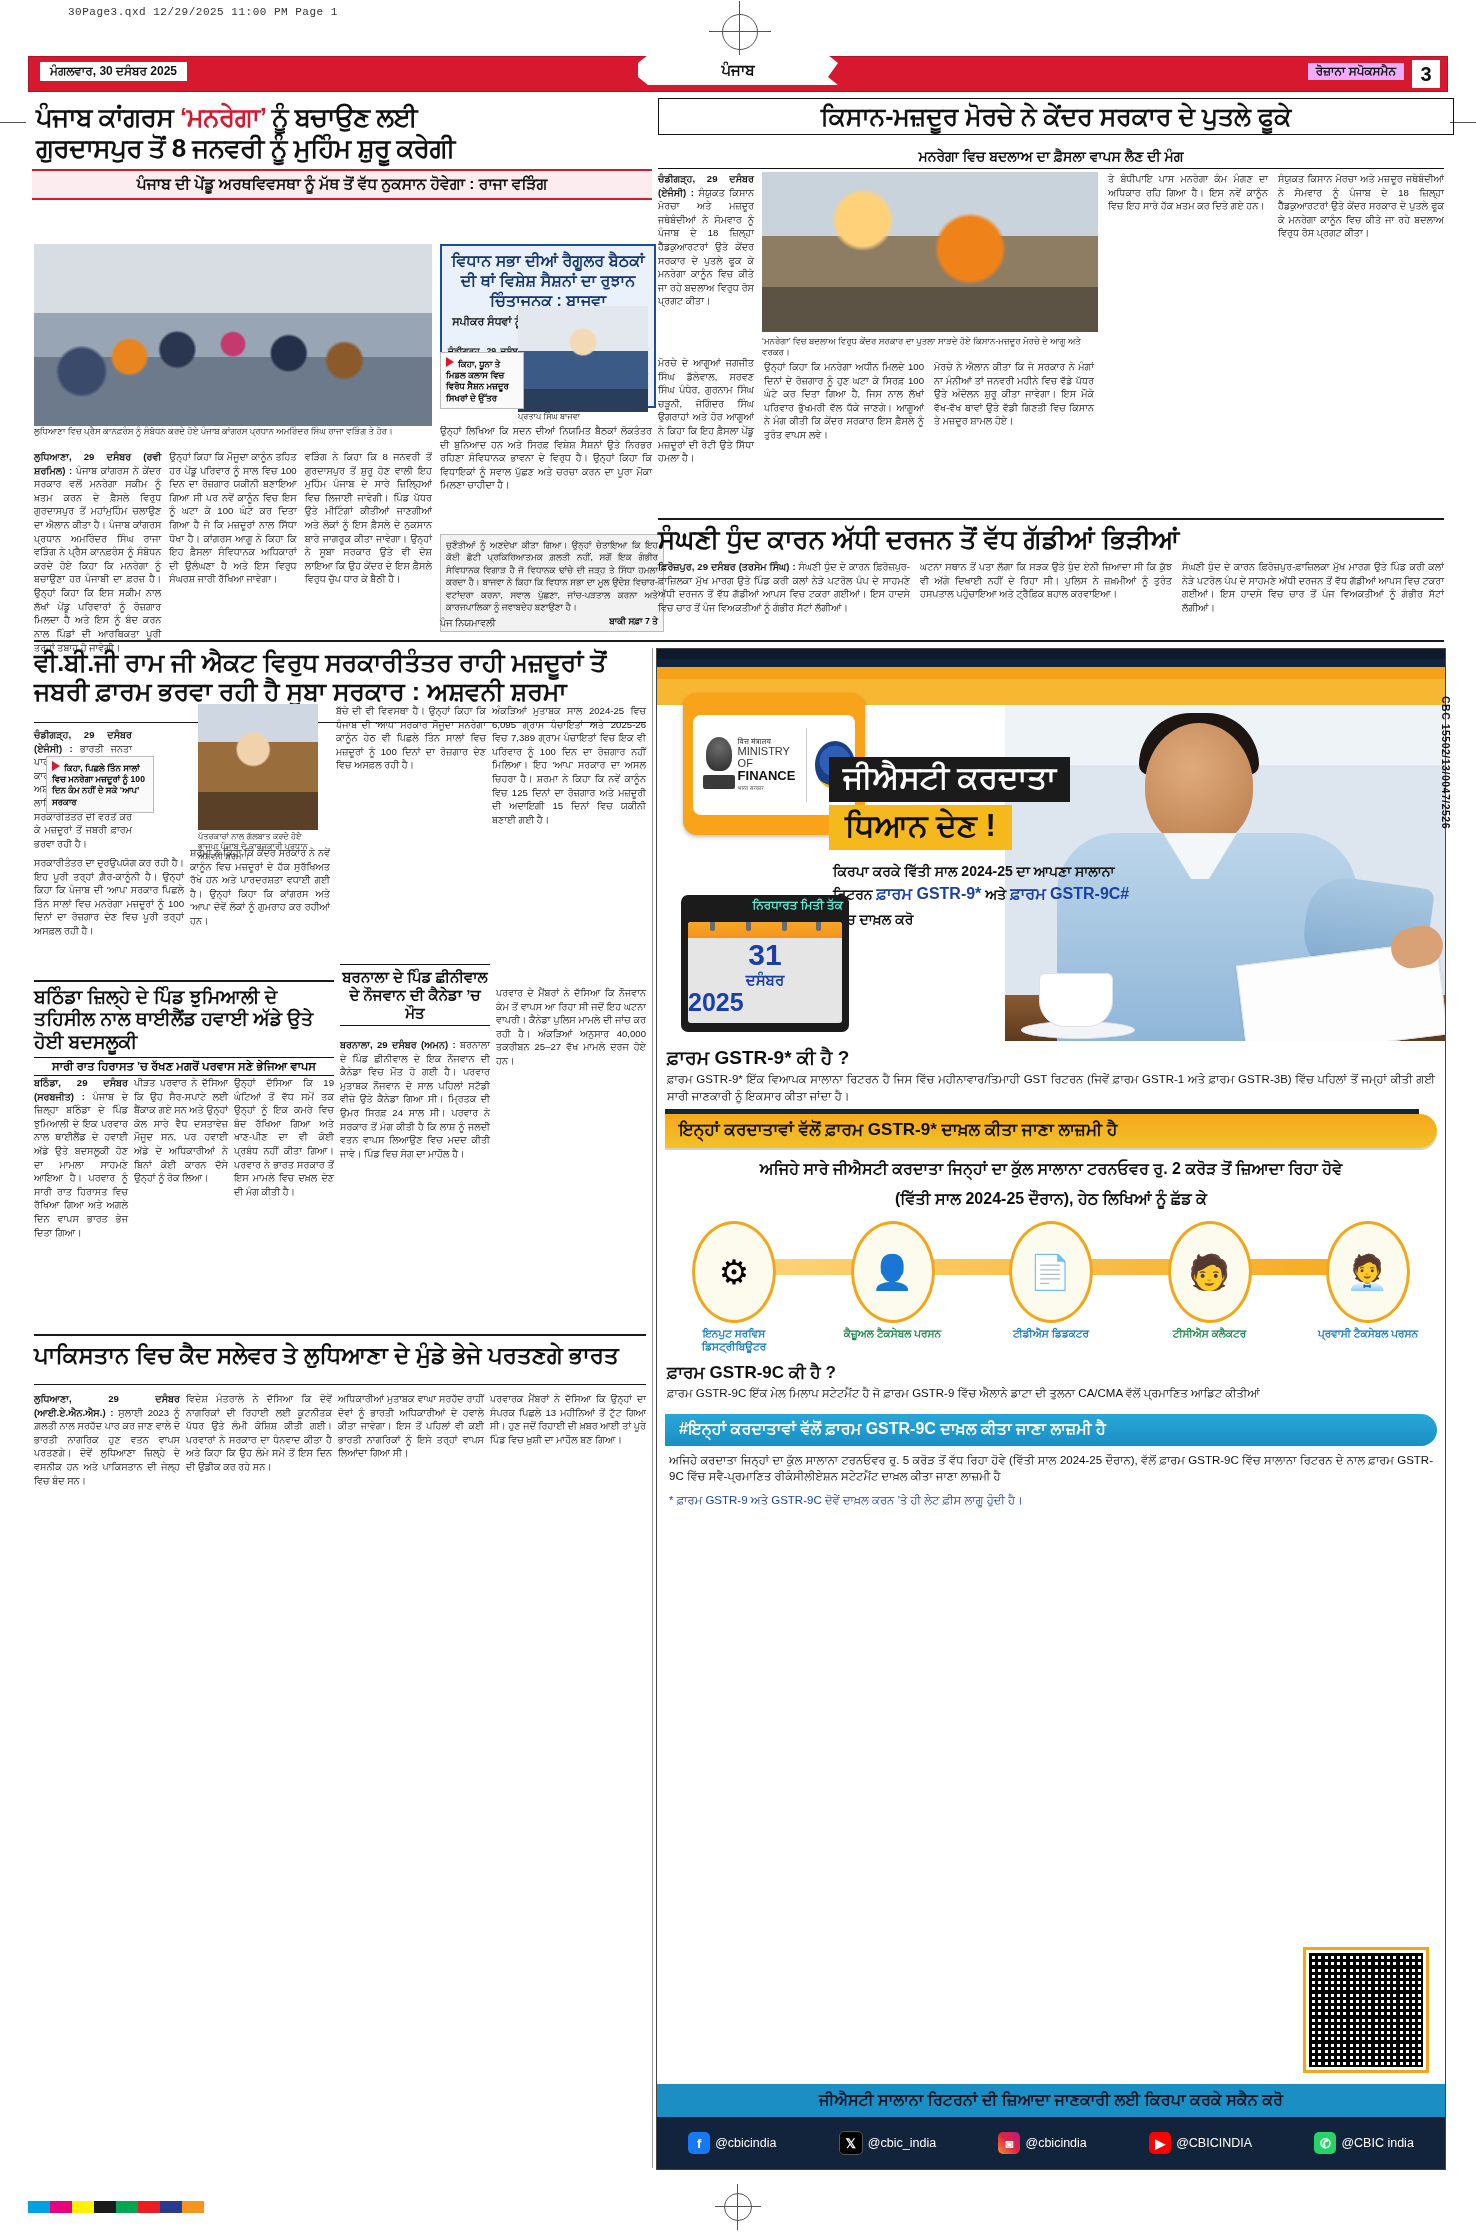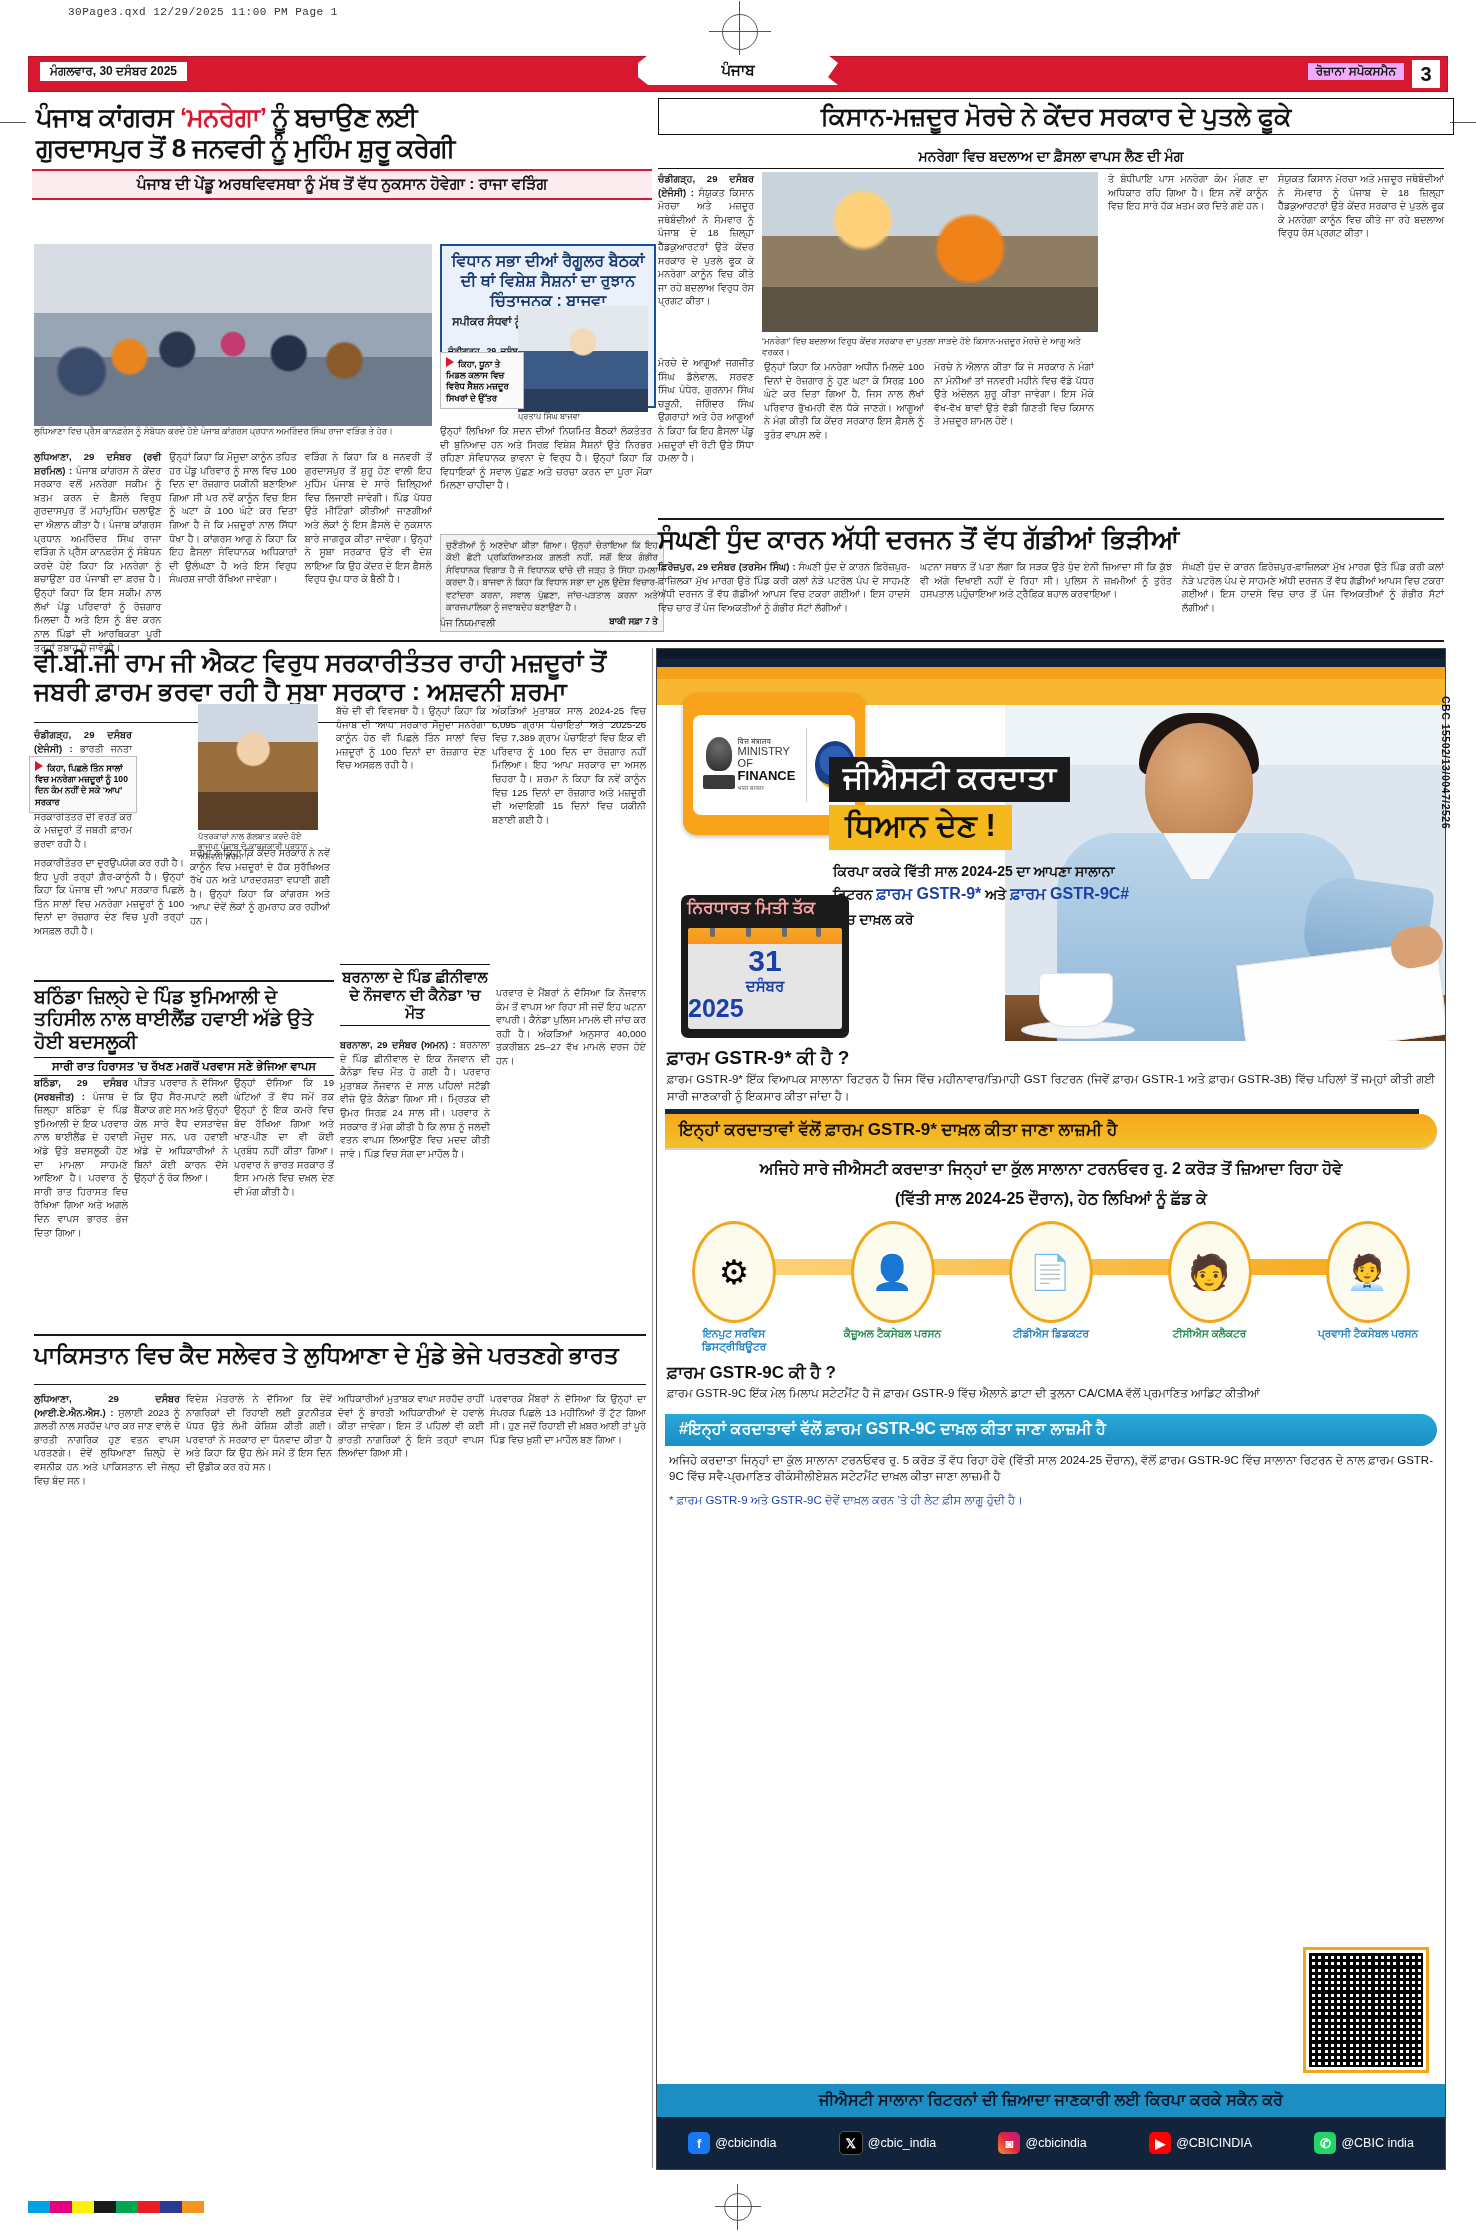--- a/index.html
+++ b/index.html
@@ -114,21 +114,21 @@
   .p-desk{position:absolute;left:0;right:0;bottom:0;height:46px;background:linear-gradient(#8a5a32,#5e3a1d);}
 
   .ad-title1{position:absolute;left:172px;top:108px;background:#1b1b1b;color:#fff;font-size:31px;font-weight:bold;padding:3px 14px 6px;}
   .ad-title2{position:absolute;left:172px;top:156px;background:#f5b91d;color:#111;font-size:31px;font-weight:bold;padding:3px 16px 6px;}
   .ad-line1{position:absolute;left:176px;top:212px;width:330px;font-size:14px;font-weight:bold;color:#111;line-height:1.45;}
   .ad-line2{position:absolute;left:176px;top:236px;width:360px;font-size:14px;font-weight:bold;color:#111;}
   .ad-line2 .blue{color:#1a3fa8;font-size:16px;}
   .ad-line3{position:absolute;left:176px;top:262px;font-size:14px;font-weight:bold;color:#111;}
 
   .cal-wrap{position:absolute;left:24px;top:246px;width:168px;}
-  .cal-cap{background:#1b1b1b;color:#fca5a5;font-size:17px;font-weight:bold;text-align:left;padding:3px 6px 4px;border-radius:7px 7px 0 0;}
+  .cal-cap{background:#1b1b1b;color:#5eead4;font-size:12px;font-weight:bold;text-align:right;padding:3px 6px 4px;border-radius:7px 7px 0 0;}
   .cal-body{background:#1b1b1b;padding:6px 7px 9px;border-radius:0 0 7px 7px;}
   .cal-sheet{background:#e5e5e5;border-radius:3px;overflow:hidden;}
   .cal-band{height:16px;background:linear-gradient(#f5a623,#f7941e);position:relative;}
   .cal-ring{position:absolute;top:-5px;width:5px;height:14px;background:#6b6b6b;border-radius:2px;}
   .cal-num{text-align:center;font-size:30px;font-weight:bold;color:#1a3fa8;line-height:1.02;margin-top:2px;}
   .cal-mon{text-align:center;font-size:15px;font-weight:bold;color:#1a3fa8;}
   .cal-yr{text-align:left;font-size:25px;font-weight:bold;color:#1a3fa8;line-height:1.1;padding-bottom:7px;}
 
   .q-head{font-size:19px;font-weight:bold;color:#111;padding:6px 10px 2px;}
   .q-body{font-size:11.5px;line-height:1.45;color:#111;padding:0 10px 6px;text-align:justify;}
@@ -283,21 +283,21 @@
 
   <div style="position:absolute;left:6px;top:592px;width:612px;">
     <div class="sh" style="font-size:25px;line-height:1.14;">ਵੀ.ਬੀ.ਜੀ ਰਾਮ ਜੀ ਐਕਟ ਵਿਰੁਧ ਸਰਕਾਰੀਤੰਤਰ ਰਾਹੀ ਮਜ਼ਦੂਰਾਂ ਤੋਂ ਜਬਰੀ ਫ਼ਾਰਮ ਭਰਵਾ ਰਹੀ ਹੈ ਸੂਬਾ ਸਰਕਾਰ : ਅਸ਼ਵਨੀ ਸ਼ਰਮਾ</div>
   </div>
   <div class="hrule" style="left:6px;top:666px;width:612px;"></div>
 
   <div class="col" style="position:absolute;left:6px;top:672px;width:98px;height:110px;">
     <span class="dl">ਚੰਡੀਗੜ੍ਹ, 29 ਦਸੰਬਰ (ਏਜੰਸੀ) :</span>
     <span>ਭਾਰਤੀ ਜਨਤਾ ਪਾਰਟੀ ਪੰਜਾਬ ਦੇ ਕਾਰਜਕਾਰੀ ਪ੍ਰਧਾਨ ਅਸ਼ਵਨੀ ਸ਼ਰਮਾ ਨੇ ਦੋਸ਼ ਲਾਇਆ ਕਿ ਸੂਬਾ ਸਰਕਾਰ ਸਰਕਾਰੀਤੰਤਰ ਦੀ ਵਰਤੋਂ ਕਰ ਕੇ ਮਜ਼ਦੂਰਾਂ ਤੋਂ ਜਬਰੀ ਫ਼ਾਰਮ ਭਰਵਾ ਰਹੀ ਹੈ।</span>
   </div>
-  <div class="bullet-box" style="position:absolute;left:1px;top:700px;width:96px;font-size:8.6px;">
+  <div class="bullet-box" style="position:absolute;left:18px;top:700px;width:96px;font-size:8.6px;">
     <span class="tri"></span><span>ਕਿਹਾ, ਪਿਛਲੇ ਤਿੰਨ ਸਾਲਾਂ ਵਿਚ ਮਨਰੇਗਾ ਮਜ਼ਦੂਰਾਂ ਨੂੰ 100 ਦਿਨ ਕੰਮ ਨਹੀਂ ਦੇ ਸਕੇ ‘ਆਪ’ ਸਰਕਾਰ</span>
   </div>
   <div class="photo" style="position:absolute;left:170px;top:648px;width:120px;height:126px;">
     <div class="pm4"></div>
   </div>
   <div style="position:absolute;left:170px;top:776px;width:120px;font-size:8.2px;line-height:1.22;color:#111;">ਪੱਤਰਕਾਰਾਂ ਨਾਲ ਗੱਲਬਾਤ ਕਰਦੇ ਹੋਏ ਭਾਜਪਾ ਪੰਜਾਬ ਦੇ ਕਾਰਜਕਾਰੀ ਪ੍ਰਧਾਨ ਅਸ਼ਵਨੀ ਸ਼ਰਮਾ।</div>
 
   <div class="col" style="position:absolute;left:6px;top:800px;width:150px;height:116px;">ਸਰਕਾਰੀਤੰਤਰ ਦਾ ਦੁਰਉਪਯੋਗ ਕਰ ਰਹੀ ਹੈ। ਇਹ ਪੂਰੀ ਤਰ੍ਹਾਂ ਗ਼ੈਰ-ਕਾਨੂੰਨੀ ਹੈ। ਉਨ੍ਹਾਂ ਕਿਹਾ ਕਿ ਪੰਜਾਬ ਦੀ ‘ਆਪ’ ਸਰਕਾਰ ਪਿਛਲੇ ਤਿੰਨ ਸਾਲਾਂ ਵਿਚ ਮਨਰੇਗਾ ਮਜ਼ਦੂਰਾਂ ਨੂੰ 100 ਦਿਨਾਂ ਦਾ ਰੋਜ਼ਗਾਰ ਦੇਣ ਵਿਚ ਪੂਰੀ ਤਰ੍ਹਾਂ ਅਸਫ਼ਲ ਰਹੀ ਹੈ।</div>
   <div class="col" style="position:absolute;left:162px;top:790px;width:140px;height:130px;">ਸ਼ਰਮਾ ਨੇ ਕਿਹਾ ਕਿ ਕੇਂਦਰ ਸਰਕਾਰ ਨੇ ਨਵੇਂ ਕਾਨੂੰਨ ਵਿਚ ਮਜ਼ਦੂਰਾਂ ਦੇ ਹੱਕ ਸੁਰੱਖਿਅਤ ਰੱਖੇ ਹਨ ਅਤੇ ਪਾਰਦਰਸ਼ਤਾ ਵਧਾਈ ਗਈ ਹੈ। ਉਨ੍ਹਾਂ ਕਿਹਾ ਕਿ ਕਾਂਗਰਸ ਅਤੇ ‘ਆਪ’ ਦੋਵੇਂ ਲੋਕਾਂ ਨੂੰ ਗੁਮਰਾਹ ਕਰ ਰਹੀਆਂ ਹਨ।</div>
   <div class="col" style="position:absolute;left:308px;top:648px;width:150px;height:272px;">ਬੱਚੇ ਦੀ ਵੀ ਵਿਵਸਥਾ ਹੈ। ਉਨ੍ਹਾਂ ਕਿਹਾ ਕਿ ਪੰਜਾਬ ਦੀ ‘ਆਪ’ ਸਰਕਾਰ ਮੌਜੂਦਾ ਮਨਰੇਗਾ ਕਾਨੂੰਨ ਹੇਠ ਵੀ ਪਿਛਲੇ ਤਿੰਨ ਸਾਲਾਂ ਵਿਚ ਮਜ਼ਦੂਰਾਂ ਨੂੰ 100 ਦਿਨਾਂ ਦਾ ਰੋਜ਼ਗਾਰ ਦੇਣ ਵਿਚ ਅਸਫ਼ਲ ਰਹੀ ਹੈ।</div>

